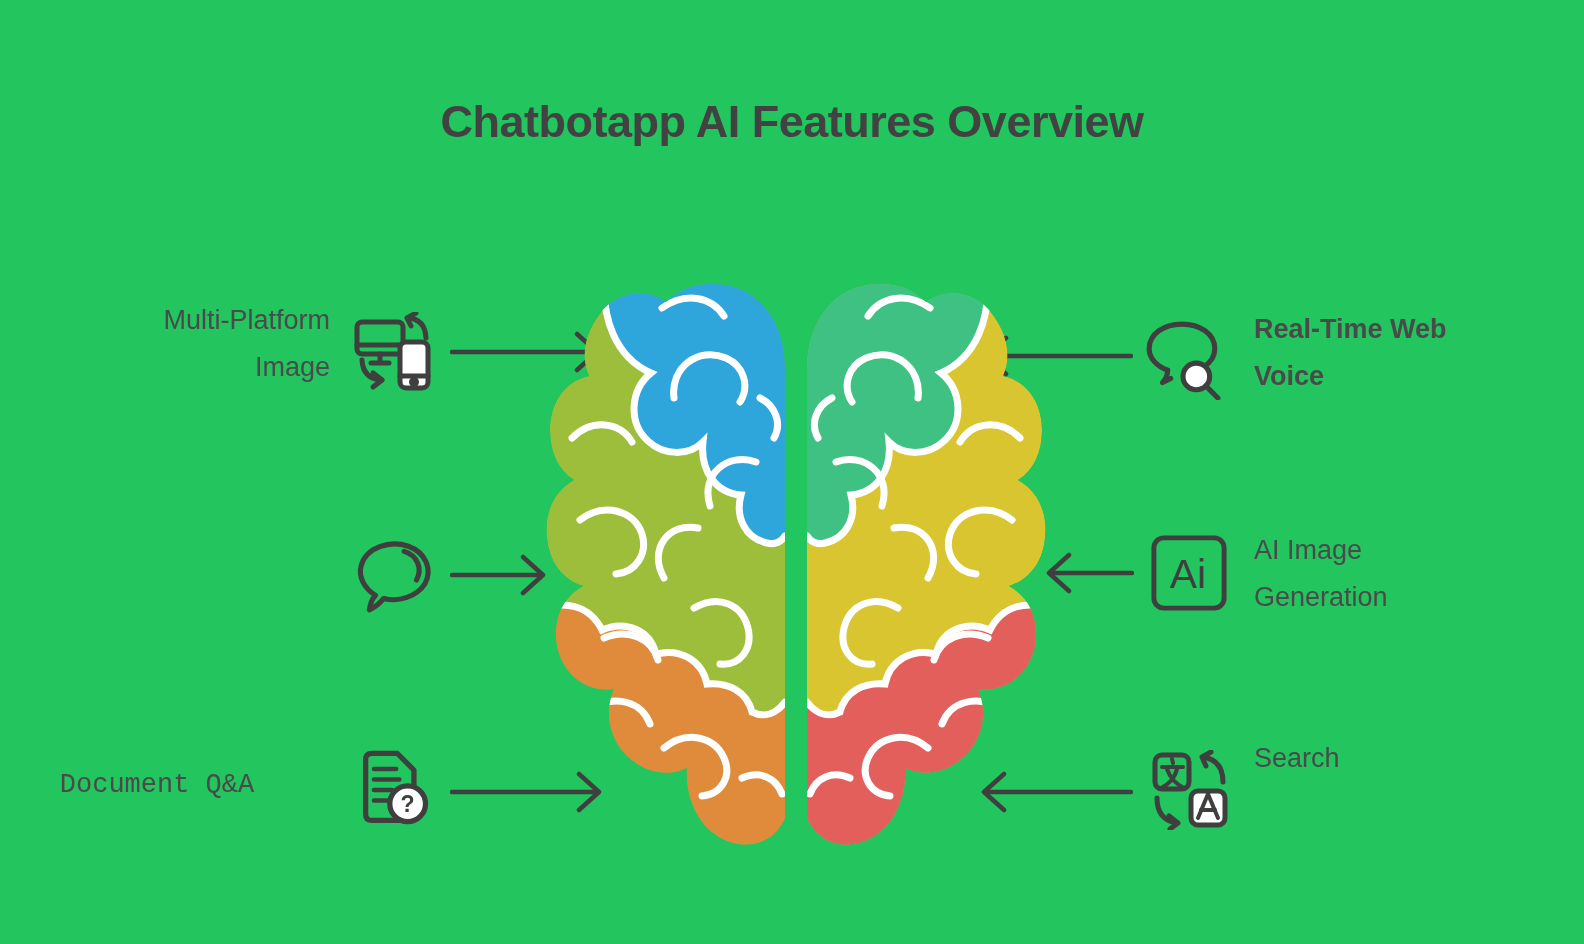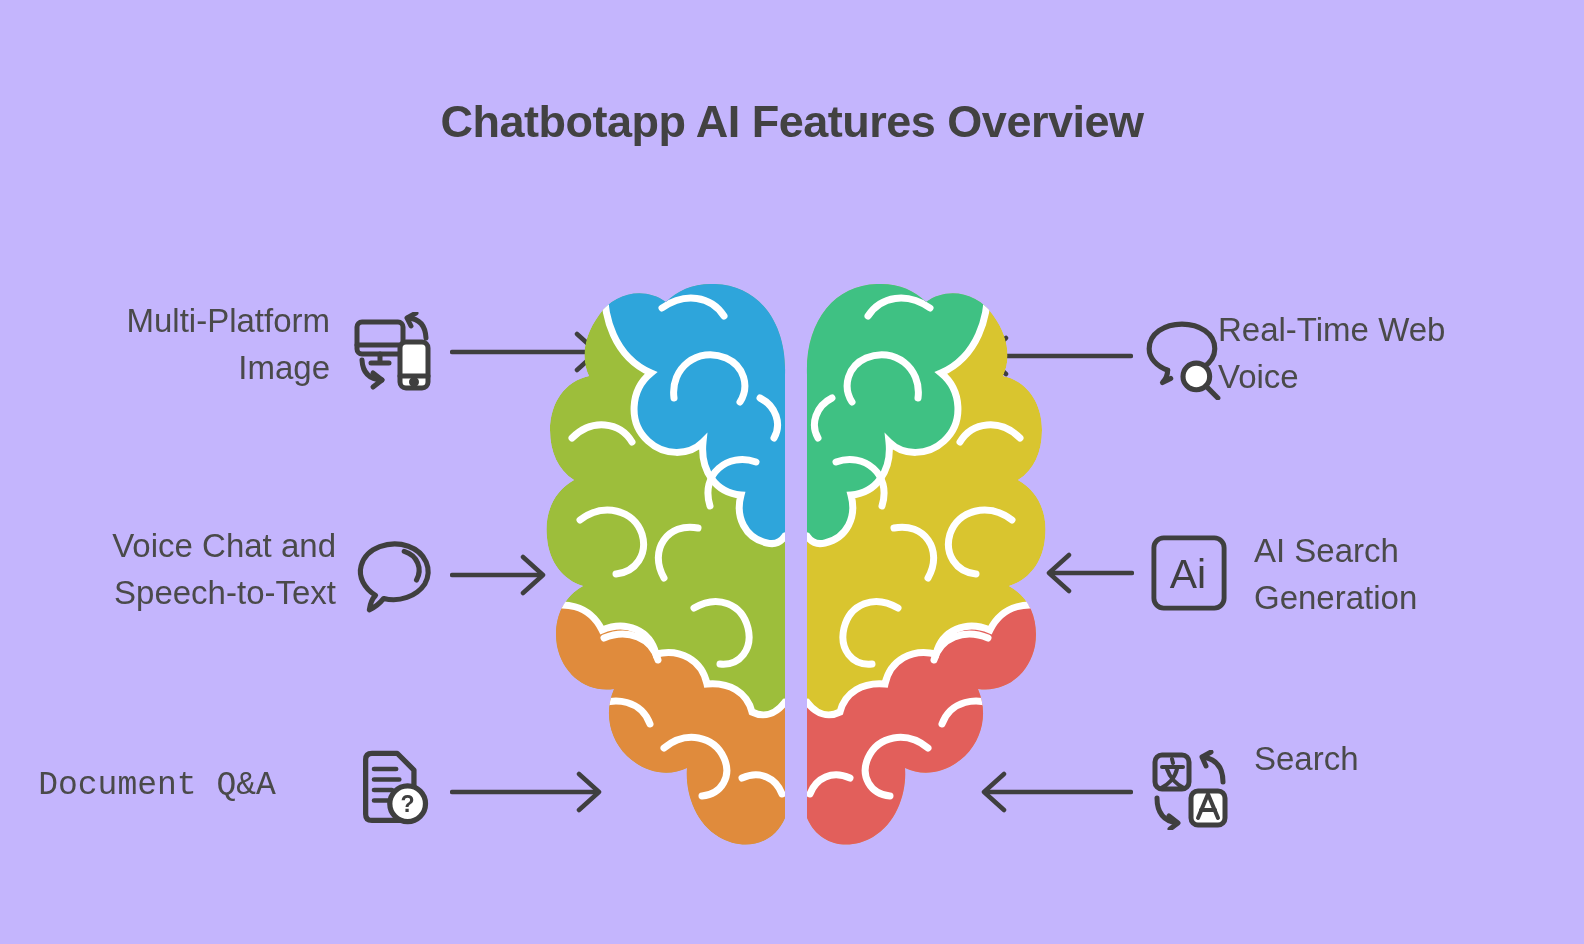--- a/index.html
+++ b/index.html
@@ -1,34 +1,34 @@
 <!DOCTYPE html>
 <html><head>
 <meta charset="utf-8">
 <style>
   html,body{margin:0;padding:0;background:#ffffff;}
   .canvas{
     position:relative;
     width:1584px;height:944px;
-    background:#c4b5fd;
+    background:#22c55e;
     font-family:"Liberation Sans", sans-serif;
     overflow:hidden;
   }
   .title{
     position:absolute;
     left:0;top:96px;width:1584px;
     text-align:center;
     font-size:45px;font-weight:700;
     letter-spacing:-0.5px;
     color:#424242;
     margin:0;
   }
   .label{
     position:absolute;
-    font-size:33px;
+    font-size:27px;
     line-height:47px;
     color:#4a4a4a;
   }
   .label .ln{display:block;}
   .lab-right{text-align:right;}
   .lab-center{text-align:center;font-family:Liberation Mono, monospace;}
   .lab-left{text-align:left;}
   .abs{position:absolute;}
   svg{display:block;}
   .icon-stroke{fill:none;stroke-width:5;stroke-linecap:round;stroke-linejoin:round;}
@@ -38,35 +38,31 @@
 <body>
 
 <div class="canvas">
 
   <h1 class="title">Chatbotapp AI Features Overview</h1>
 
   <div class="label lab-right" style="left:30px;top:297px;width:300px;">
     <span class="ln">Multi-Platform</span>
     <span class="ln">Image</span>
   </div>
-  <div class="label lab-right" style="left:30px;top:522px;width:306px;">
-    <span class="ln">Voice Chat and</span>
-    <span class="ln">Speech-to-Text</span>
-  </div>
   <div class="label lab-center" style="left:24px;top:762px;width:266px;">
     <span class="ln">Document Q&amp;A</span>
     <span class="ln"></span>
   </div>
 
-  <div class="label lab-left" style="left:1218px;top:306px;width:330px;">
+  <div class="label lab-left" style="left:1254px;top:306px;width:330px;font-weight:bold;">
     <span class="ln">Real-Time Web</span>
     <span class="ln">Voice</span>
   </div>
   <div class="label lab-left" style="left:1254px;top:527px;width:330px;">
-    <span class="ln">AI Search</span>
+    <span class="ln">AI Image</span>
     <span class="ln">Generation</span>
   </div>
   <div class="label lab-left" style="left:1254px;top:735px;width:330px;">
     <span class="ln">Search</span>
   </div>
 
   <svg class="abs" style="left:354px;top:312px;" width="80" height="80" viewBox="0 0 80 80">
     <g class="icon-stroke" stroke="#3f3f3f">
       <rect x="3" y="10" width="46" height="32" rx="5"></rect>
       <path d="M 3,33 H 49"></path>

